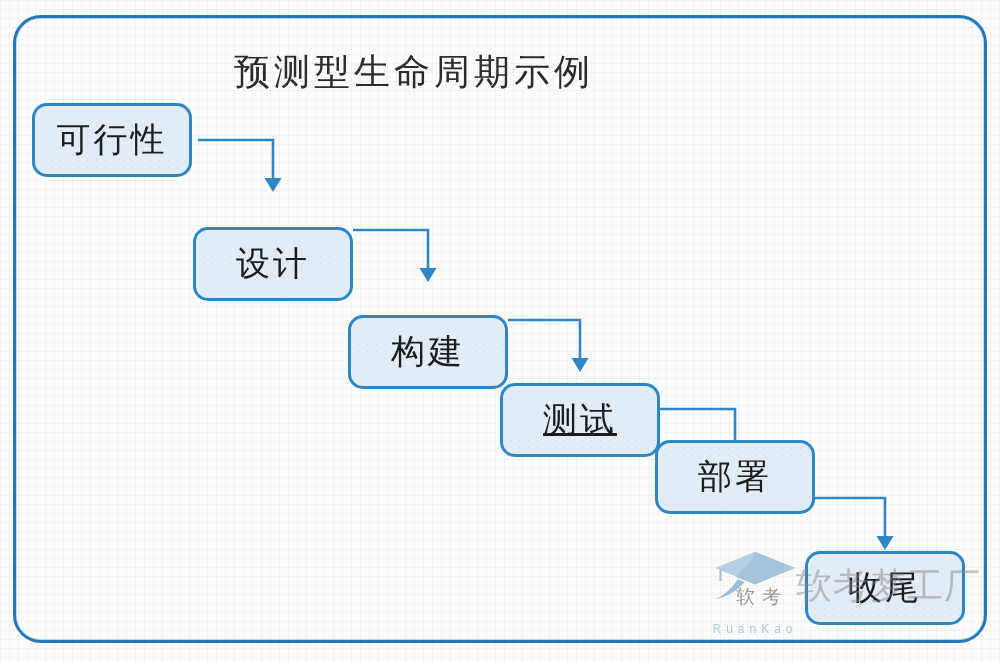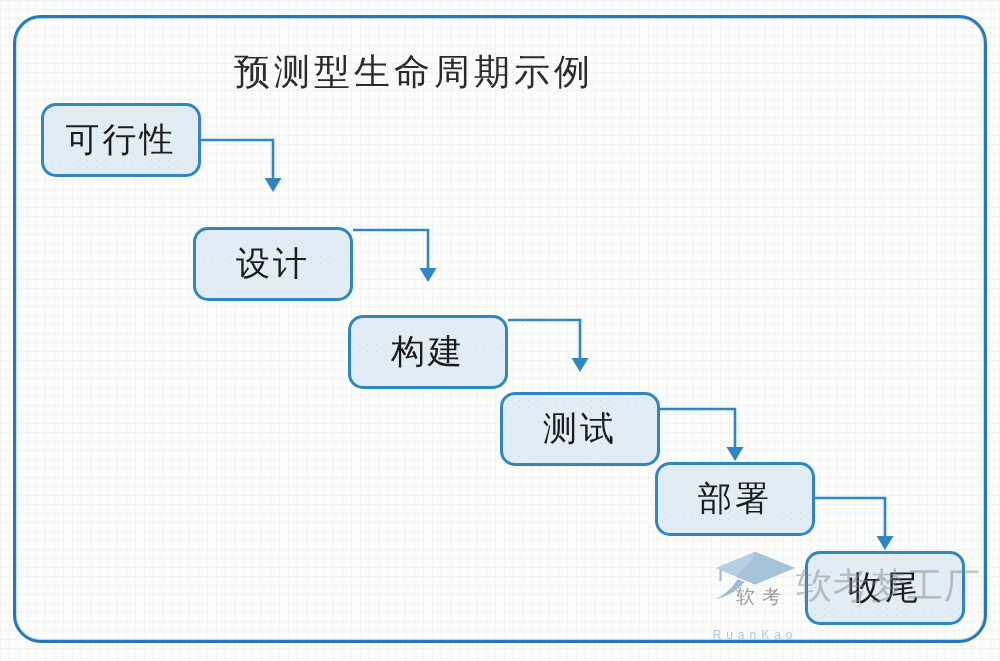--- a/index.html
+++ b/index.html
@@ -47,25 +47,25 @@
     background-color:var(--box-fill);
     background-image:
       radial-gradient(rgba(255,255,255,.85) 10%, transparent 11%),
       radial-gradient(rgba(173,201,223,.55) 12%, transparent 13%);
     background-size:6px 4px, 9px 7px;
     background-position:0 0, 3px 2px;
     display:flex;align-items:center;justify-content:center;
     font-size:34px;letter-spacing:3px;color:#1c1c1c;
     z-index:2;
   }
-  .b0{left:41px;top:103px;}
+  .b0{left:32px;top:103px;}
   .b1{left:193px;top:193px;margin-top:34px;}
   .b2{left:348px;top:283px;margin-top:32px;}
-  .b3{left:500px;top:392px;}
-  .b4{left:655px;top:462px;}
+  .b3{left:500px;top:383px;text-decoration:underline;}
+  .b4{left:655px;top:440px;}
   .b5{left:805px;top:551px;text-align:center;}
   .arrows{position:absolute;left:0;top:0;width:1000px;height:661px;z-index:1;}
 
   .wm-big{
     position:absolute;left:796px;top:562px;
     font-size:36px;letter-spacing:1px;
     color:rgba(130,132,136,.48);
     font-family:"Liberation Sans","DejaVu Sans",sans-serif;
     white-space:nowrap;
     z-index:5;
@@ -77,21 +77,21 @@
     z-index:5;pointer-events:none;
     font-family:"Liberation Sans","DejaVu Sans",sans-serif;
   }
   .wm-cap{width:90px;height:50px;}
   .wm-cn{
     margin-top:-16px;padding-left:14px;
     font-size:19px;letter-spacing:7px;
     color:var(--wm-gray);
   }
   .wm-en{
-    margin-top:18px;
+    margin-top:12px;
     font-size:12px;letter-spacing:5px;
     color:var(--wm-blue);
     text-align:center;
   }
 </style>
 </head>
 <body>
 
 <div class="stage">
 

